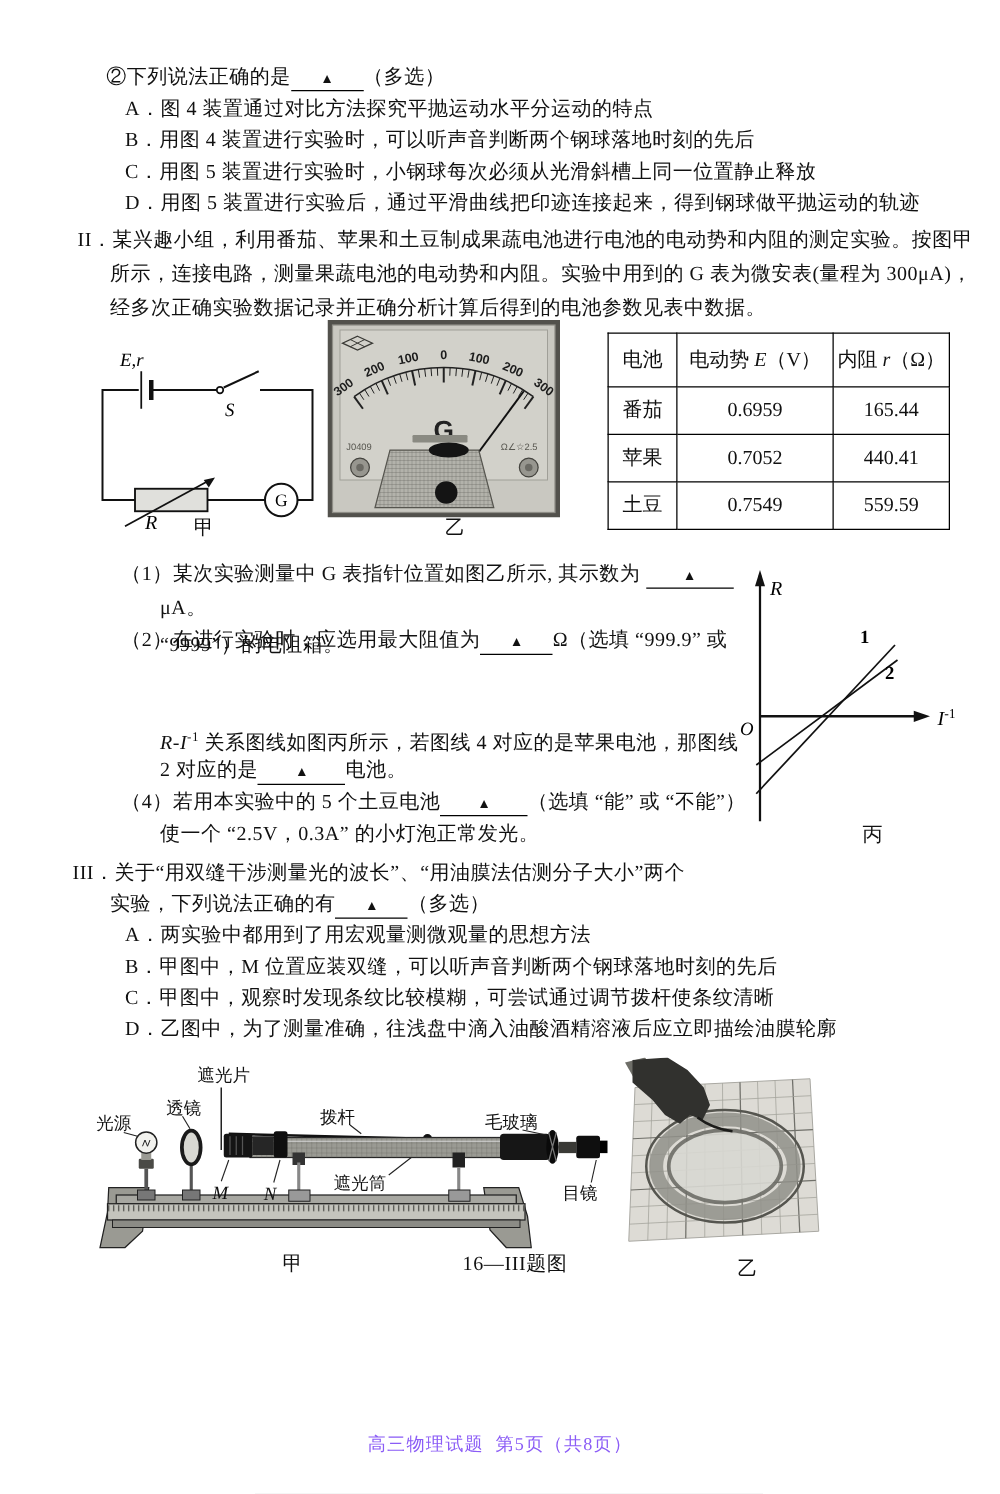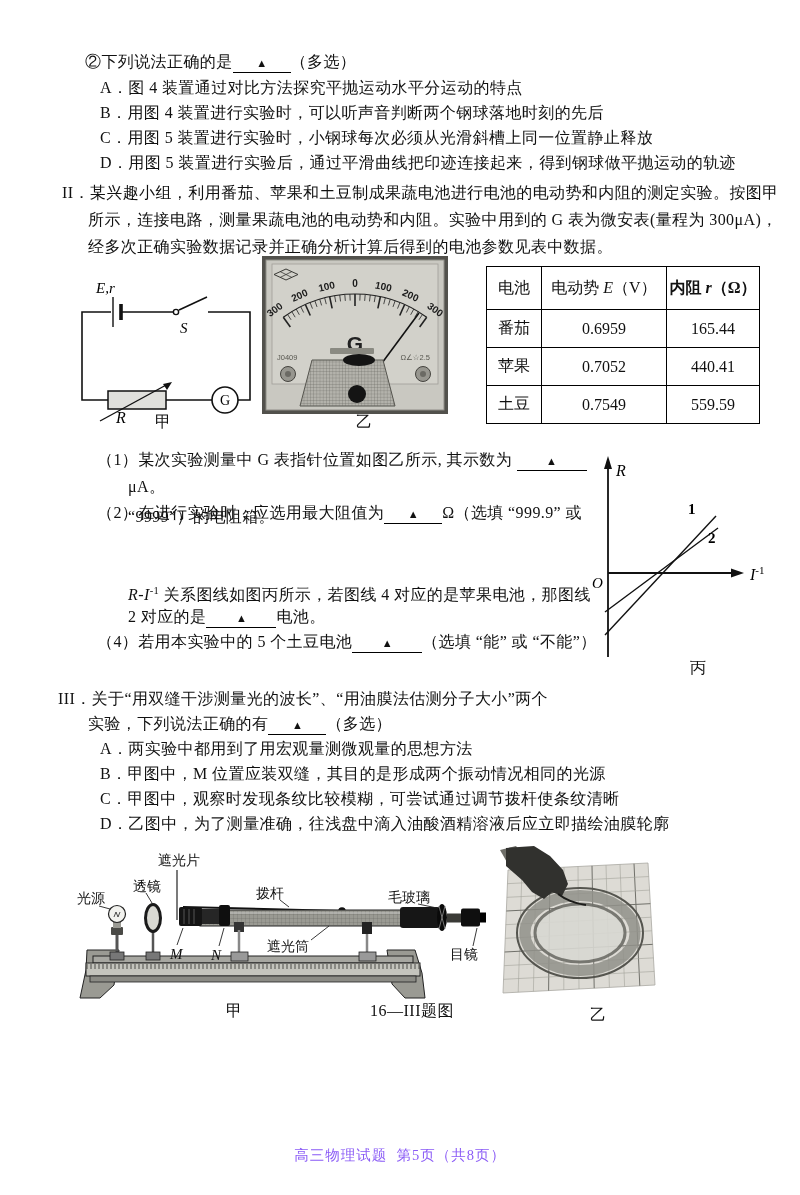--- a/index.html
+++ b/index.html
@@ -9,21 +9,21 @@
   .bk{display:inline-block;width:58px;border-bottom:1.2px solid #000;text-align:center;
       font-size:11px;line-height:15px;height:16px;vertical-align:0;letter-spacing:0;}
   .bk.w70{width:70px;}
   sup{font-size:10.5px;}
   i{font-style:italic;}
   .cap{position:absolute;font-size:16px;letter-spacing:1px;white-space:nowrap;}
   .btable{position:absolute;left:486px;top:266px;border-collapse:collapse;}
   .btable td{border:1.5px solid #000;text-align:center;font-size:16px;padding:0;}
   .btable .hrow td{height:42px;margin-top:38px;}
   .btable .drow td{height:37px;margin-left:12px;}
-  .c1{width:54px;}.c2{width:124px;}.c3{width:92px;font-weight:bold;}
+  .c1{width:54px;}.c2{width:124px;}.c3{width:92px;}
   .footer{position:absolute;left:0;right:0;top:1146px;text-align:center;font-size:14.5px;
           letter-spacing:1px;white-space:pre;color:#8b5cf6;}
   .alab{font-size:14px;fill:#111;}
   .ital{font-style:italic;font-size:15px;fill:#111;}
   .mlb{font-family:"Liberation Sans","DejaVu Sans",sans-serif;font-size:10px;font-weight:bold;
        text-anchor:middle;fill:#1c1c1c;}
   .mtx{font-family:"Liberation Sans","DejaVu Sans",sans-serif;font-size:7.5px;fill:#57564f;}
   svg{position:absolute;}
 </style>
 </head>
@@ -174,20 +174,21 @@
   <div class="ln" style="left:128px;top:581px">
     <i>R-I</i><sup>-1</sup><span> 关系图线如图丙所示，若图线 4 对应的是苹果电池，那图线</span>
   </div>
   <div class="ln" style="left:128px;top:607px">
     <span>2 对应的是</span><span class="bk w70">▲</span><span>电池。</span>
   </div>
 
   <div class="ln" style="left:97px;top:632px">
     <span>（4）若用本实验中的 5 个土豆电池</span><span class="bk w70">▲</span><span>（选填 “能” 或 “不能”）</span>
   </div>
+  <div class="ln" style="left:128px;top:658px">使一个 “2.5V，0.3A” 的小灯泡正常发光。</div>
 
   <svg style="left:588px;top:450px" width="215" height="212" viewBox="0 0 215 212">
     <line x1="20" y1="10" x2="20" y2="207" stroke="#111" stroke-width="1.8"></line>
     <polygon points="16,19 20,6 24,19" fill="#111"></polygon>
     <line x1="20" y1="123" x2="150" y2="123" stroke="#111" stroke-width="2"></line>
     <polygon points="143,118.5 156,123 143,127.5" fill="#111"></polygon>
     <line x1="17" y1="185" x2="128" y2="66" stroke="#111" stroke-width="1.4"></line>
     <line x1="17" y1="162" x2="130" y2="78" stroke="#111" stroke-width="1.4"></line>
     <text x="28" y="26" font-size="16" font-style="italic">R</text>
     <text x="162" y="130" font-size="16"><tspan font-style="italic">I</tspan><tspan dy="-6" font-size="11">-1</tspan></text>
@@ -197,21 +198,21 @@
   </svg>
   <div class="cap" style="left:690px;top:658px">丙</div>
 
   <div class="ln" style="left:58px;top:689px">
     <span>III．</span><span>关于“用双缝干涉测量光的波长”、“用油膜法估测分子大小”两个</span>
   </div>
   <div class="ln" style="left:88px;top:714px">
     <span>实验，下列说法正确的有</span><span class="bk">▲</span><span>（多选）</span>
   </div>
   <div class="ln" style="left:100px;top:739px">A．两实验中都用到了用宏观量测微观量的思想方法</div>
-  <div class="ln" style="left:100px;top:764px">B．甲图中，M 位置应装双缝，其目的是形成两个振动情况相同的光源</div>
+  <div class="ln" style="left:100px;top:764px">B．甲图中，M 位置应装双缝，可以听声音判断两个钢球落地时刻的先后</div>
   <div class="ln" style="left:100px;top:789px">C．甲图中，观察时发现条纹比较模糊，可尝试通过调节拨杆使条纹清晰</div>
   <div class="ln" style="left:100px;top:814px">D．乙图中，为了测量准确，往浅盘中滴入油酸酒精溶液后应立即描绘油膜轮廓</div>
 
   <svg style="left:73px;top:846px" width="430" height="156" viewBox="0 0 430 156">
     <defs>
       <pattern id="rul" width="4" height="13" patternUnits="userSpaceOnUse">
         <line x1="2" y1="1" x2="2" y2="6" stroke="#3d3d39" stroke-width="0.9"></line>
       </pattern>
       <pattern id="tub" width="4" height="4" patternUnits="userSpaceOnUse">
         <path d="M0 0H4M0 0V4" stroke="#5e5e58" stroke-width="0.45" fill="none"></path>

